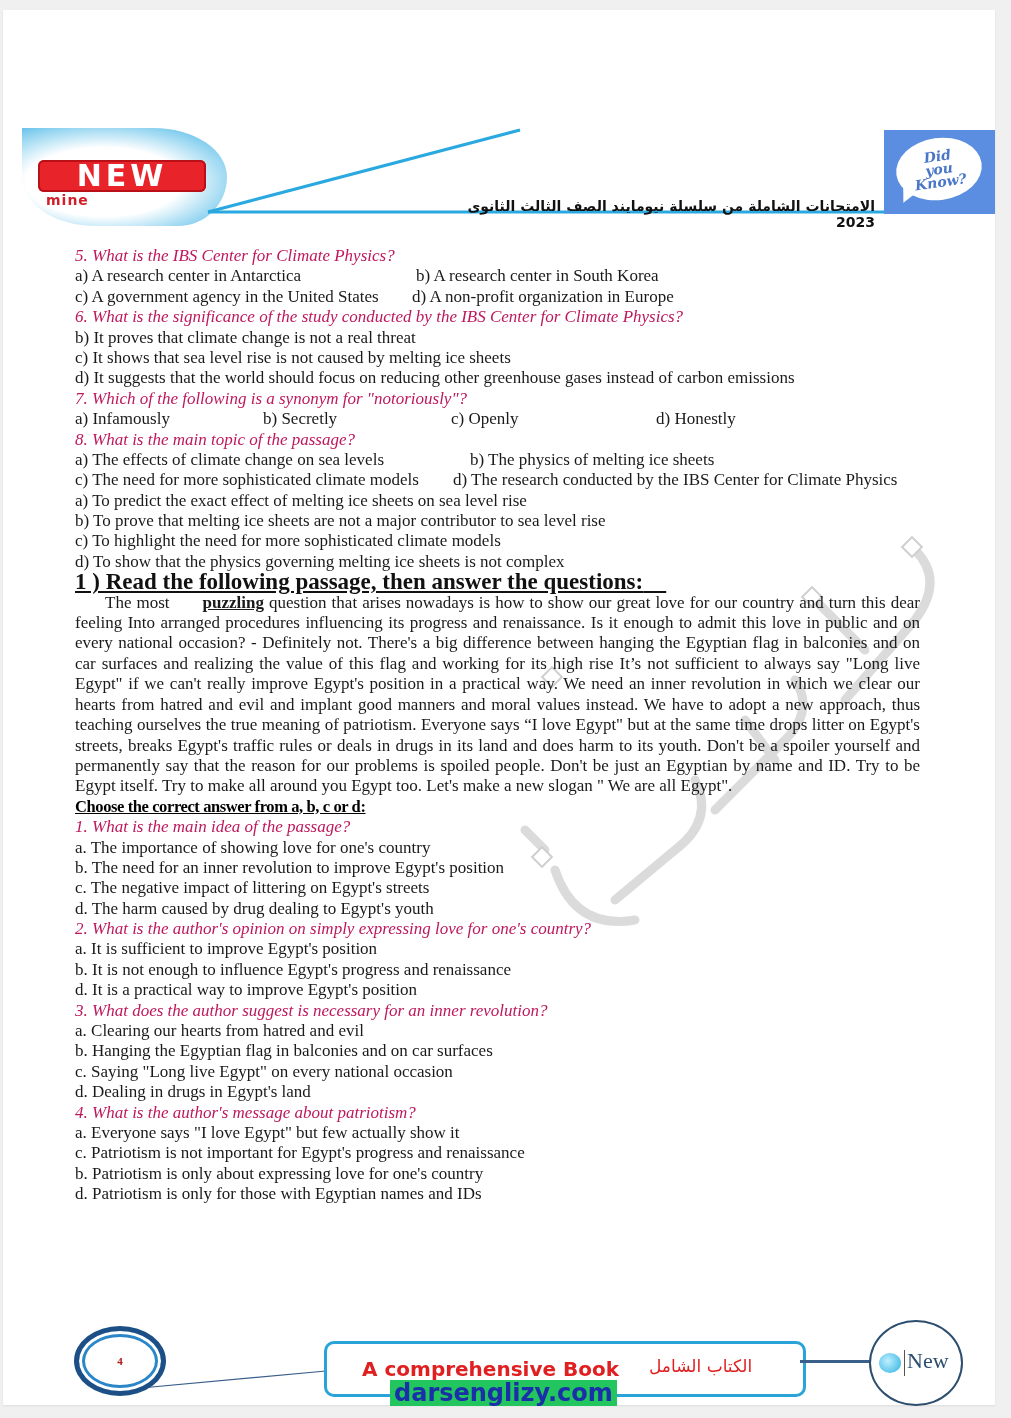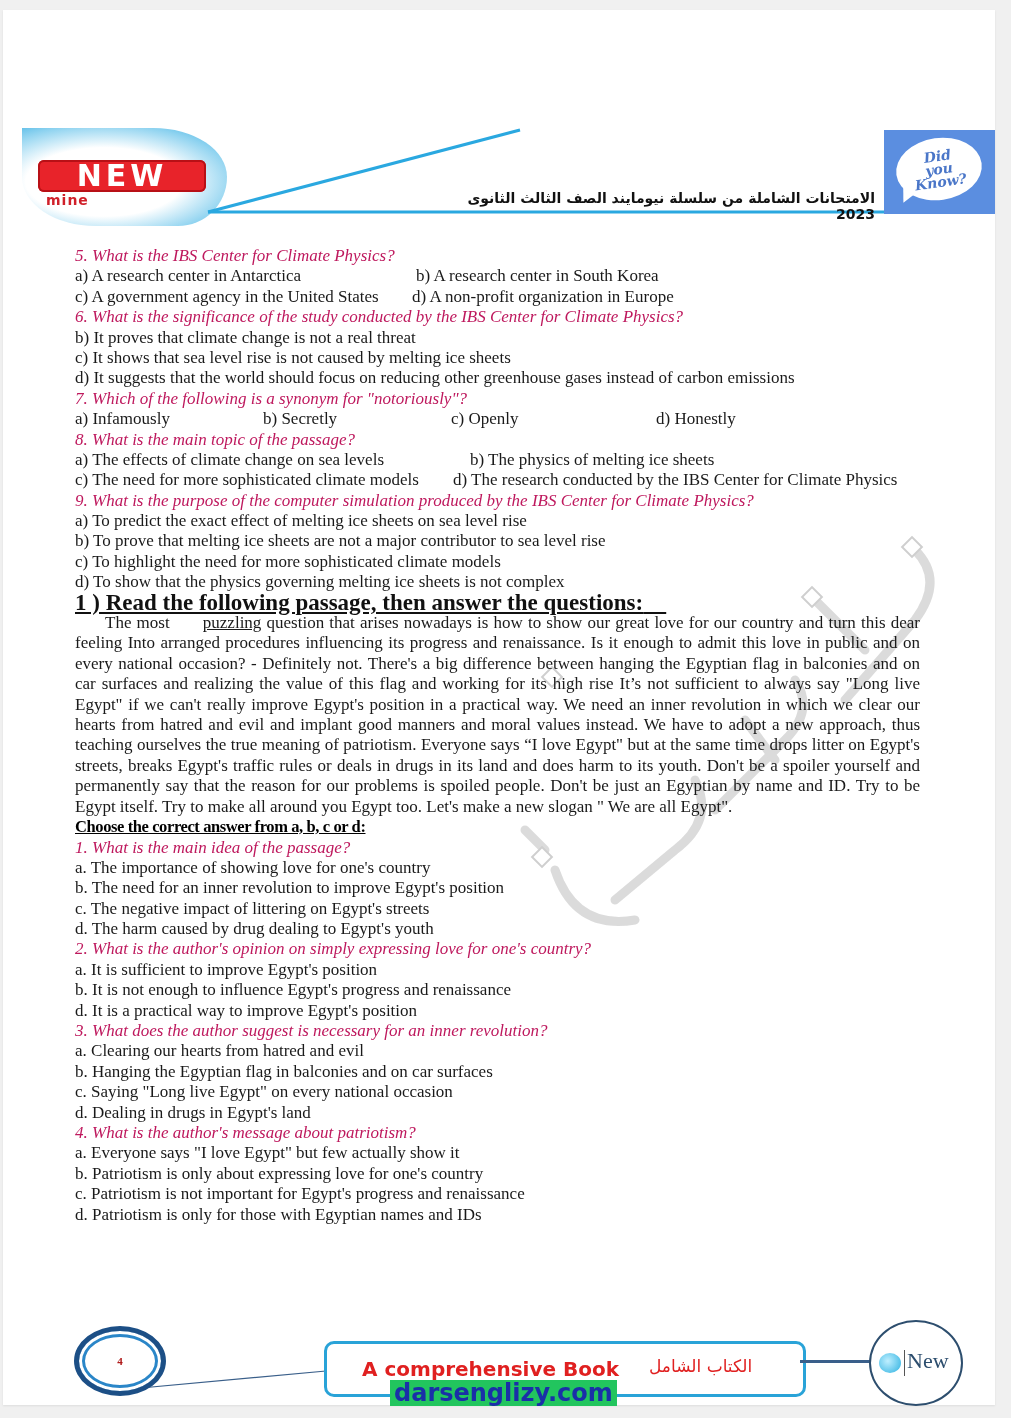--- a/index.html
+++ b/index.html
@@ -22,21 +22,21 @@
     border-radius:6px; color:#fff; font-family:"DejaVu Sans", sans-serif; font-weight:bold;
     font-size:30px; letter-spacing:4px; text-align:center; line-height:32px;
     box-shadow:inset 0 0 0 2px #b81016;
   }
   .hdr-logo-mine {
     position:absolute; left:46px; top:192px; font-family:"DejaVu Sans", sans-serif; font-weight:bold;
     font-size:14px; color:#d0202a; letter-spacing:1px;
   }
   .hdr-line-svg { position:absolute; left:200px; top:126px; }
   .hdr-title {
-    position:absolute; left:455px; top:190px; width:420px; text-align:right;
+    position:absolute; left:455px; top:198px; width:420px; text-align:right;
     font-family:"DejaVu Sans", sans-serif; font-weight:bold; font-size:14px; color:#111; direction:rtl;
   }
   .hdr-badge {
     position:absolute; left:884px; top:130px; width:111px; height:84px; background:#5b8ee0;
   }
   .hdr-badge-bubble {
     position:absolute; left:12px; top:8px; width:86px; height:62px; background:#fff; border-radius:50%;
     display:flex; align-items:center; justify-content:center; transform:rotate(-8deg);
     font-family:"DejaVu Serif", serif; font-style:italic; font-weight:bold; color:#4a76c8; font-size:14px;
     line-height:13px; text-align:center;
@@ -52,21 +52,21 @@
     font-size:17px; line-height:20.4px; height:20.4px; white-space:nowrap; color:#1a1a1a;
   }
   .q { color:#be185d;font-style:italic; }
   .opts { display:flex; }
   .opt { white-space:nowrap; }
   .sec-head { font-weight:bold; text-decoration:underline; font-size:23px; line-height:20.4px; color:#111; }
   .passage {
     font-size:17px; line-height:20.4px; color:#1a1a1a; text-align:justify; width:845px;
     text-indent:30px;
   }
-  .passage .kw { font-weight:normal; text-decoration:underline;margin-left:28px; }
+  .passage .kw { font-weight:bold; text-decoration:underline;margin-left:28px; }
   .choose { font-weight:bold; text-decoration:underline; font-size:16.5px; line-height:20.4px; letter-spacing:-0.4px; }
   .watermark {
     position:absolute; left:515px; top:510px; width:450px; height:460px; pointer-events:none;
   }
   
   .ftr-page {
     position:absolute; left:74px; top:1326px; width:82px; height:60px; border-radius:50%;
     border:5px solid #1c4f86; box-shadow:inset 0 0 0 3px #ffffff, inset 0 0 0 6px #2a86c8;
     display:flex; align-items:center; justify-content:center; background:#fff;
   }
@@ -171,21 +171,20 @@
   <div class="line q">8. What is the main topic of the passage?</div>
   <div class="line opts">
     <span class="opt" style="width:395px">a) The effects of climate change on sea levels</span>
     <span class="opt">b) The physics of melting ice sheets</span>
   </div>
   <div class="line opts">
     <span class="opt" style="width:378px">c) The need for more sophisticated climate models</span>
     <span class="opt">d) The research conducted by the IBS Center for Climate Physics</span>
   </div>
 
-  <div class="line q">9. What is the purpose of the computer simulation produced by the IBS Center for Climate Physics?</div>
   <div class="line">a) To predict the exact effect of melting ice sheets on sea level rise</div>
   <div class="line">b) To prove that melting ice sheets are not a major contributor to sea level rise</div>
   <div class="line">c) To highlight the need for more sophisticated climate models</div>
   <div class="line">d) To show that the physics governing melting ice sheets is not complex</div>
 
   <div class="sec-head"><span>1 ) Read the following passage, then answer the questions:</span>&nbsp;&nbsp;&nbsp;&nbsp;</div>
   <div class="passage"><span>The most </span><span class="kw">puzzling</span><span> question that arises nowadays is how to show our great love for our country and turn this dear feeling Into arranged procedures influencing its progress and renaissance. Is it enough to admit this love in public and on every national occasion? - Definitely not. There's a big difference between hanging the Egyptian flag in balconies and on car surfaces and realizing the value of this flag and working for its high rise It’s not sufficient to always say "Long live Egypt" if we can't really improve Egypt's position in a practical way. We need an inner revolution in which we clear our hearts from hatred and evil and implant good manners and moral values instead. We have to adopt a new approach, thus teaching ourselves the true meaning of patriotism. Everyone says “I love Egypt" but at the same time drops litter on Egypt's streets, breaks Egypt's traffic rules or deals in drugs in its land and does harm to its youth. Don't be a spoiler yourself and permanently say that the reason for our problems is spoiled people. Don't be just an Egyptian by name and ID. Try to be Egypt itself. Try to make all around you Egypt too. Let's make a new slogan " We are all Egypt".</span></div>
 
   <div class="choose">Choose the correct answer from a, b, c or d:</div>
 
@@ -201,22 +200,22 @@
   <div class="line">d. It is a practical way to improve Egypt's position</div>
 
   <div class="line q">3. What does the author suggest is necessary for an inner revolution?</div>
   <div class="line">a. Clearing our hearts from hatred and evil</div>
   <div class="line">b. Hanging the Egyptian flag in balconies and on car surfaces</div>
   <div class="line">c. Saying "Long live Egypt" on every national occasion</div>
   <div class="line">d. Dealing in drugs in Egypt's land</div>
 
   <div class="line q">4. What is the author's message about patriotism?</div>
   <div class="line">a. Everyone says "I love Egypt" but few actually show it</div>
+  <div class="line">c. Patriotism is not important for Egypt's progress and renaissance</div>
   <div class="line">b. Patriotism is only about expressing love for one's country</div>
-  <div class="line">c. Patriotism is not important for Egypt's progress and renaissance</div>
   <div class="line">d. Patriotism is only for those with Egyptian names and IDs</div>
 </div>
 
 <svg style="position:absolute;left:0;top:0" width="1011" height="1418">
   <line x1="130" y1="1389" x2="326" y2="1371" stroke="#3a5f8a" stroke-width="1.2"></line>
 </svg>
 <div class="ftr-page">
   <span>4</span>
 </div>
 <div class="ftr-box"></div>

